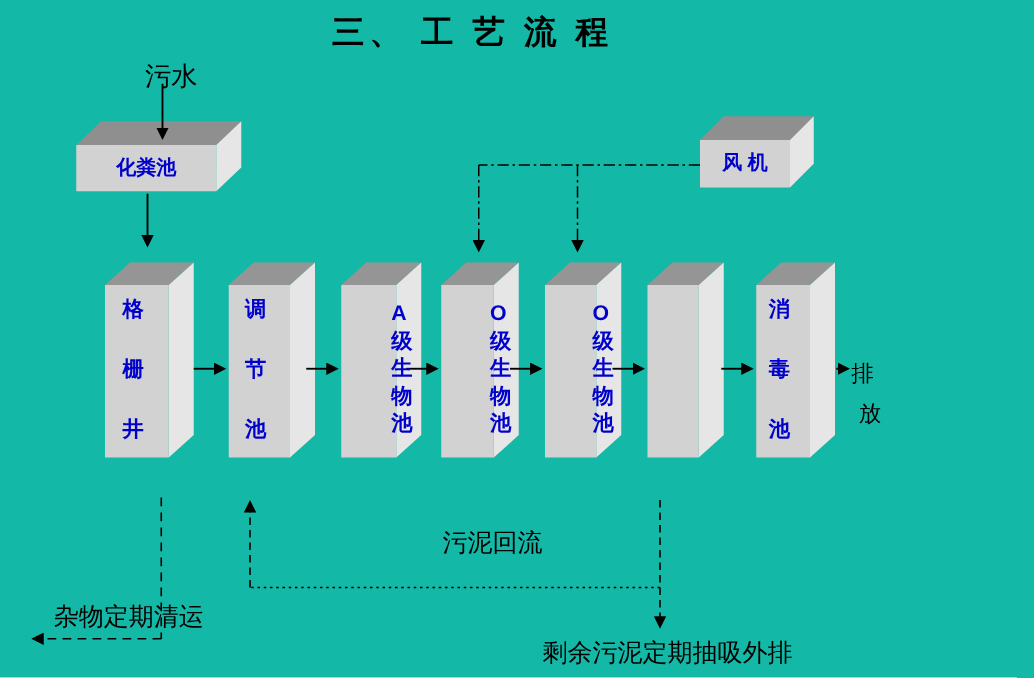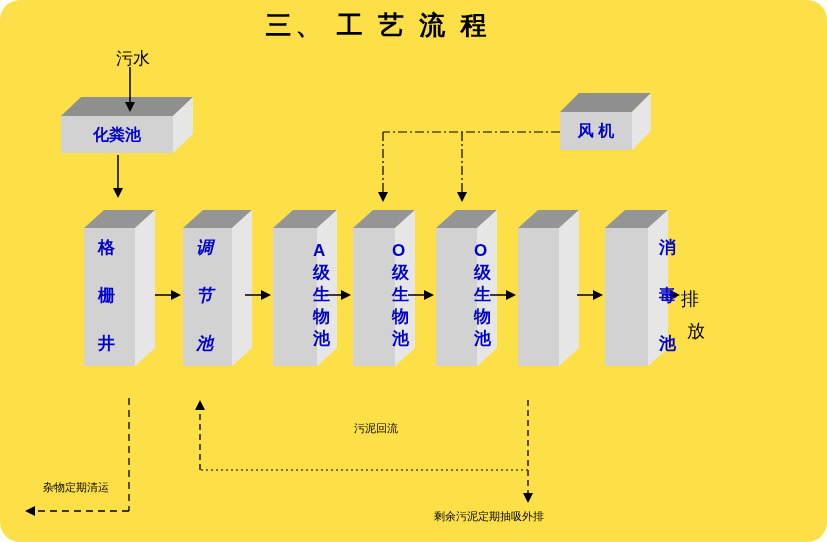--- a/index.html
+++ b/index.html
@@ -1,23 +1,22 @@
 <!DOCTYPE html>
 <html><head>
 <meta charset="utf-8">
 <style>
   html,body{margin:0;padding:0;background:#fff;}
   #stage{
-    position:relative;width:827px;height:542px;background:#fde047;
+    position:relative;width:827px;height:542px;background:#14b8a6;
     font-family:"Liberation Sans","DejaVu Sans",sans-serif;
     overflow:hidden;
-    border-radius:20px;
   }
   #diagram-svg{position:absolute;left:0;top:0;}
-  .txt{position:absolute;color:#000;font-size:11px;white-space:nowrap;}
+  .txt{position:absolute;color:#000;font-size:20px;white-space:nowrap;}
   .page-title{
     position:absolute;top:8px;left:378px;transform:translateX(-50%);
     font-size:26px;font-weight:bold;letter-spacing:4px;white-space:nowrap;color:#000;
   }
   .vlbl{
     position:absolute;width:22px;text-align:left;color:#0000cc;
     font-size:17px;font-weight:bold;word-break:break-all;white-space:normal;
   }
   .lh3{line-height:48px;top:224px;}
   .lh5{line-height:22px;top:240px;margin-left:29px;}
@@ -106,31 +105,31 @@
     <line x1="129" y1="398" x2="129" y2="511" stroke="#000" stroke-width="1.3" stroke-dasharray="7 5"></line>
     <line x1="129" y1="511" x2="27" y2="511" stroke="#000" stroke-width="1.3" stroke-dasharray="7 5" marker-end="url(#arrow)"></line>
 
     <line x1="528" y1="470" x2="200" y2="470" stroke="#000" stroke-width="1.2" stroke-dasharray="2 3"></line>
     <line x1="200" y1="470" x2="200" y2="402" stroke="#000" stroke-width="1.3" stroke-dasharray="6 4" marker-end="url(#arrow)"></line>
     <line x1="528" y1="400" x2="528" y2="501" stroke="#000" stroke-width="1.3" stroke-dasharray="6 4" marker-end="url(#arrow)"></line>
   </svg>
 
   <div class="page-title">三、 工 艺 流 程</div>
 
-  <div class="txt" style="left:116px;top:47px;font-size:17px;">污水</div>
+  <div class="txt" style="left:116px;top:47px;font-size:21px;">污水</div>
 
   <div class="hlbl lbl-blower">风 机</div>
   <div class="hlbl lbl-septic">化粪池</div>
 
   <div class="vlbl lh3" style="left:98px;">格栅井</div>
-  <div class="vlbl lh3" style="left:196px;font-style:italic;">调节池</div>
+  <div class="vlbl lh3" style="left:196px;">调节池</div>
   <div class="vlbl lh5" style="left:284px;">A级生物池</div>
   <div class="vlbl lh5" style="left:363px;">O级生物池</div>
   <div class="vlbl lh5" style="left:445px;">O级生物池</div>
-  <div class="vlbl lh3" style="left:615px;margin-left:44px;">消毒池</div>
+  <div class="vlbl lh3" style="left:615px;">消毒池</div>
 
   <div class="txt discharge" style="left:681px;top:287px;">排</div>
   <div class="txt discharge" style="left:687px;top:319px;">放</div>
 
   <div class="txt" style="left:354px;top:421px;">污泥回流</div>
   <div class="txt" style="left:43px;top:480px;">杂物定期清运</div>
   <div class="txt" style="left:434px;top:509px;">剩余污泥定期抽吸外排</div>
 
 </div>
 

